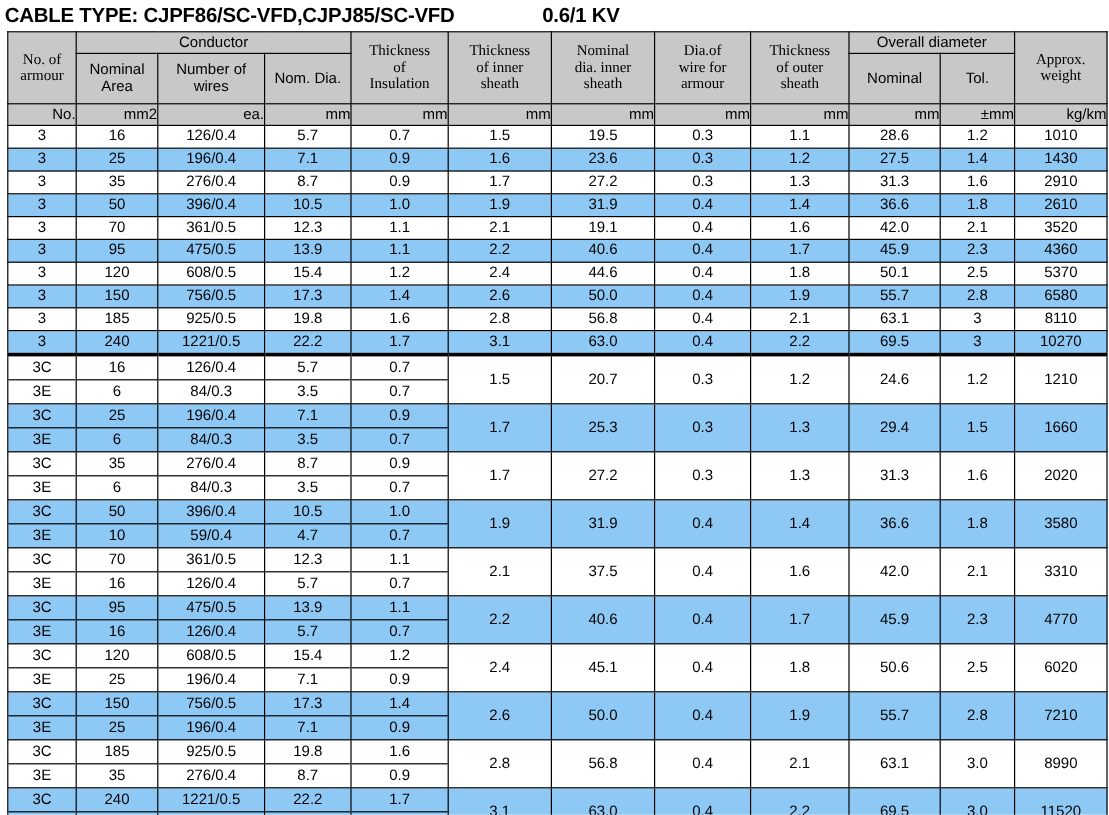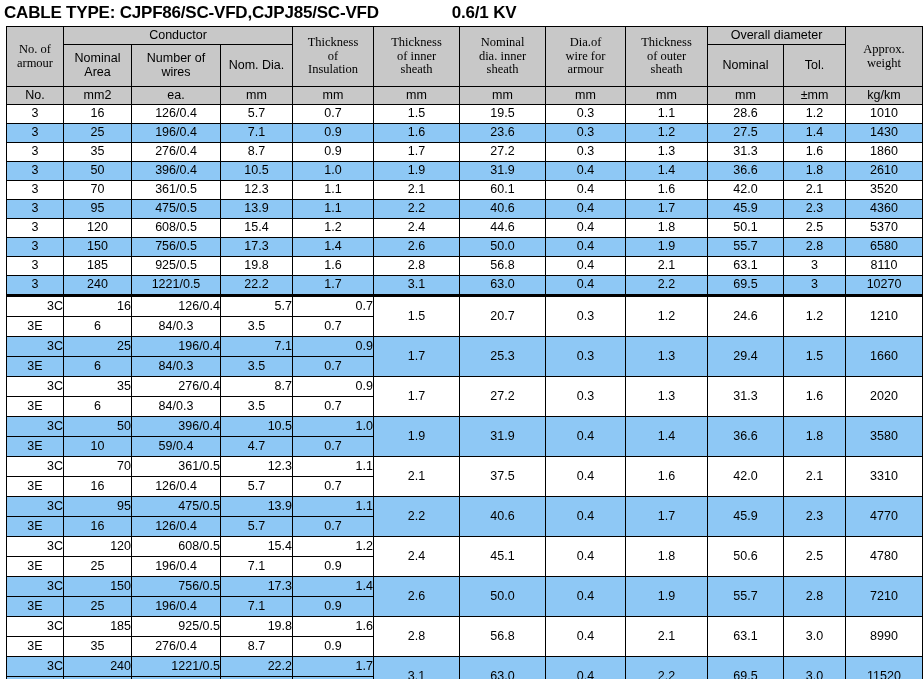--- a/index.html
+++ b/index.html
@@ -43,20 +43,21 @@
     line-height:1.08;
   }
   
   thead td{
     background:#c8c8c8;
     font-size:12.5px;
     padding:1px 1px;
   }
   thead td.units{
     height:17px;
+    text-align:right;
   }
   .hdr-grp{height:17px;}
   .hdr-sub{height:41px;}
   .hdr-tall{height:58px;font-family:Liberation Serif, serif;}
 
   
   tbody td{height:18px;background:#ffffff;}
   tr.alt td{background:#8ec8f5;}
 
   
@@ -65,21 +66,21 @@
   
   .dual{
     height:38px;
     padding:0;
   }
   .dual .ln{
     height:19px;
     line-height:19px;
     display:block;
   }
-  .dual .ln.top{border-bottom:1px solid #000;text-align:right;}
+  .dual .ln.top{border-bottom:1px solid #000;}
   td.dual-noline .ln{border-bottom:none;}
   .merged{height:38px;}
 
   
 </style>
 </head>
 <body>
 
 <div id="root">
 
@@ -205,21 +206,21 @@
           <td>35</td>
           <td>276/0.4</td>
           <td>8.7</td>
           <td>0.9</td>
           <td>1.7</td>
           <td>27.2</td>
           <td>0.3</td>
           <td>1.3</td>
           <td>31.3</td>
           <td>1.6</td>
-          <td>1860</td>
+          <td>2910</td>
         </tr>
         <tr class="alt">
           <td>3</td>
           <td>50</td>
           <td>396/0.4</td>
           <td>10.5</td>
           <td>1.0</td>
           <td>1.9</td>
           <td>31.9</td>
           <td>0.4</td>
@@ -228,21 +229,21 @@
           <td>1.8</td>
           <td>2610</td>
         </tr>
         <tr>
           <td>3</td>
           <td>70</td>
           <td>361/0.5</td>
           <td>12.3</td>
           <td>1.1</td>
           <td>2.1</td>
-          <td>60.1</td>
+          <td>19.1</td>
           <td>0.4</td>
           <td>1.6</td>
           <td>42.0</td>
           <td>2.1</td>
           <td>3520</td>
         </tr>
         <tr class="alt">
           <td>3</td>
           <td>95</td>
           <td>475/0.5</td>
@@ -508,21 +509,21 @@
           <td class="dual dual-noline">
             <span class="ln top">1.2</span>
             <span class="ln bottom">0.9</span>
           </td>
           <td class="merged">2.4</td>
           <td class="merged">45.1</td>
           <td class="merged">0.4</td>
           <td class="merged">1.8</td>
           <td class="merged">50.6</td>
           <td class="merged">2.5</td>
-          <td class="merged">4780</td>
+          <td class="merged">6020</td>
         </tr>
         <tr class="alt">
           <td class="dual dual-noline">
             <span class="ln top">3C</span>
             <span class="ln bottom">3E</span>
           </td>
           <td class="dual dual-noline">
             <span class="ln top">150</span>
             <span class="ln bottom">25</span>
           </td>

